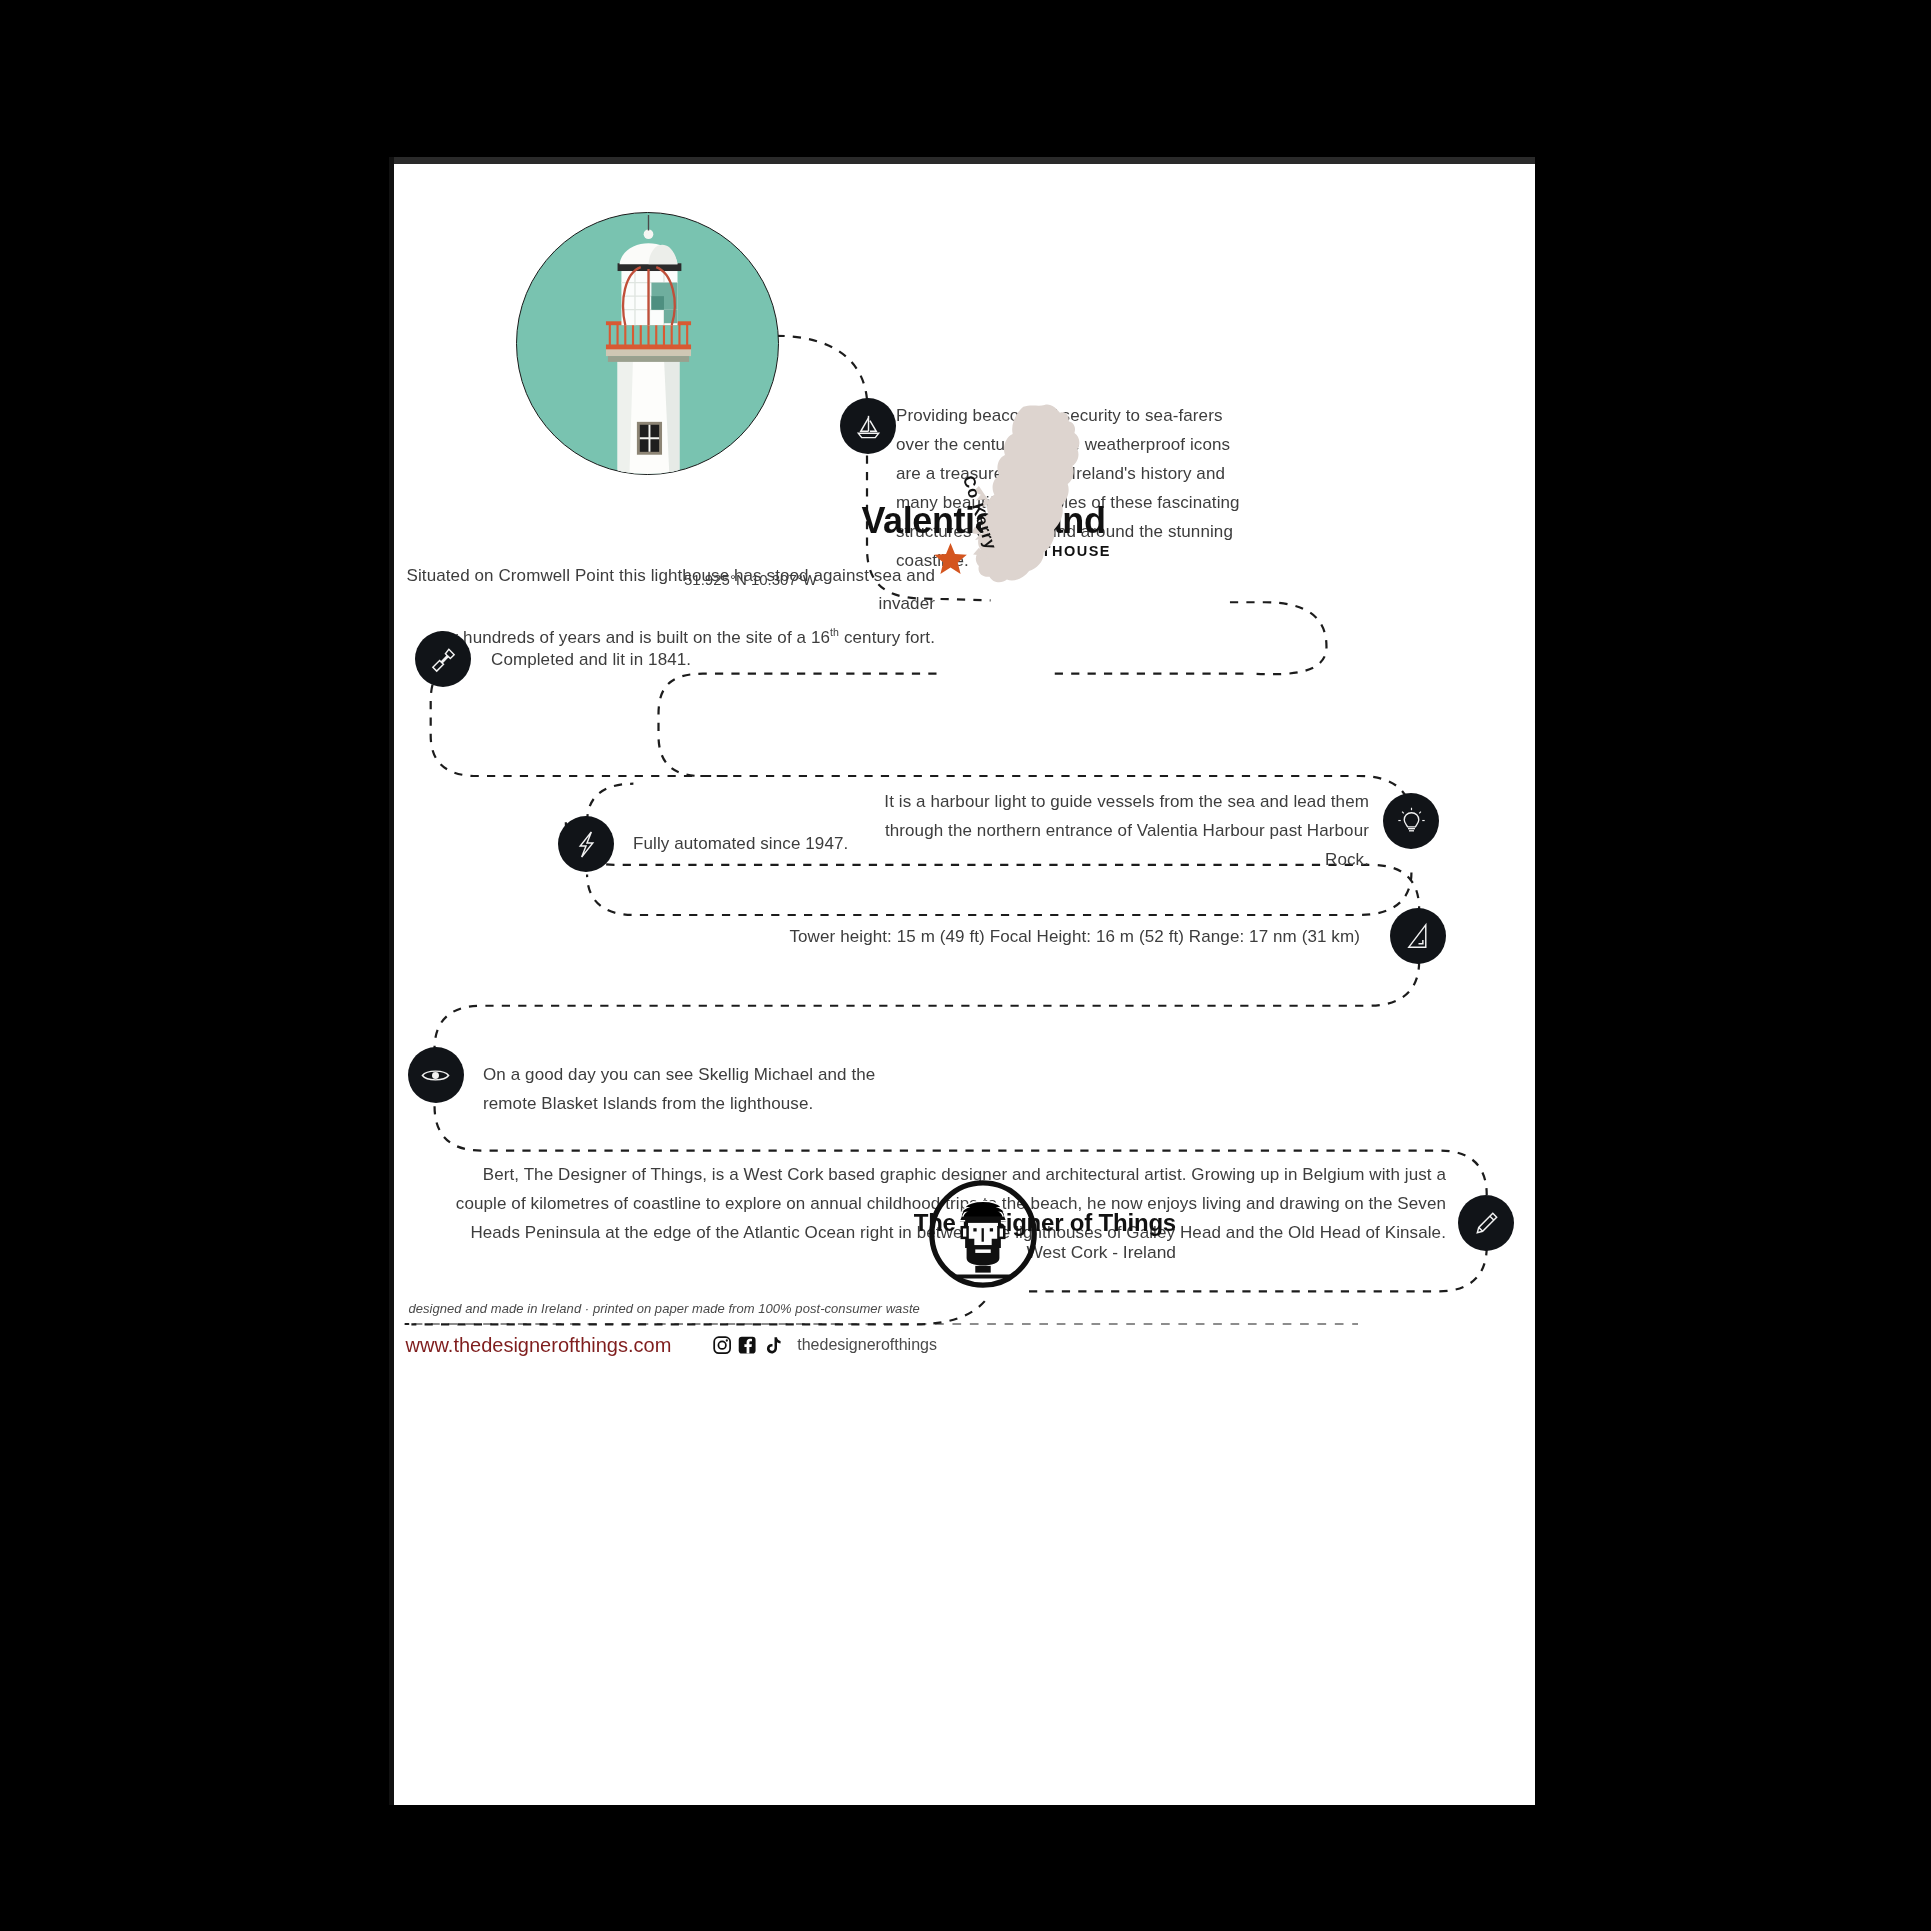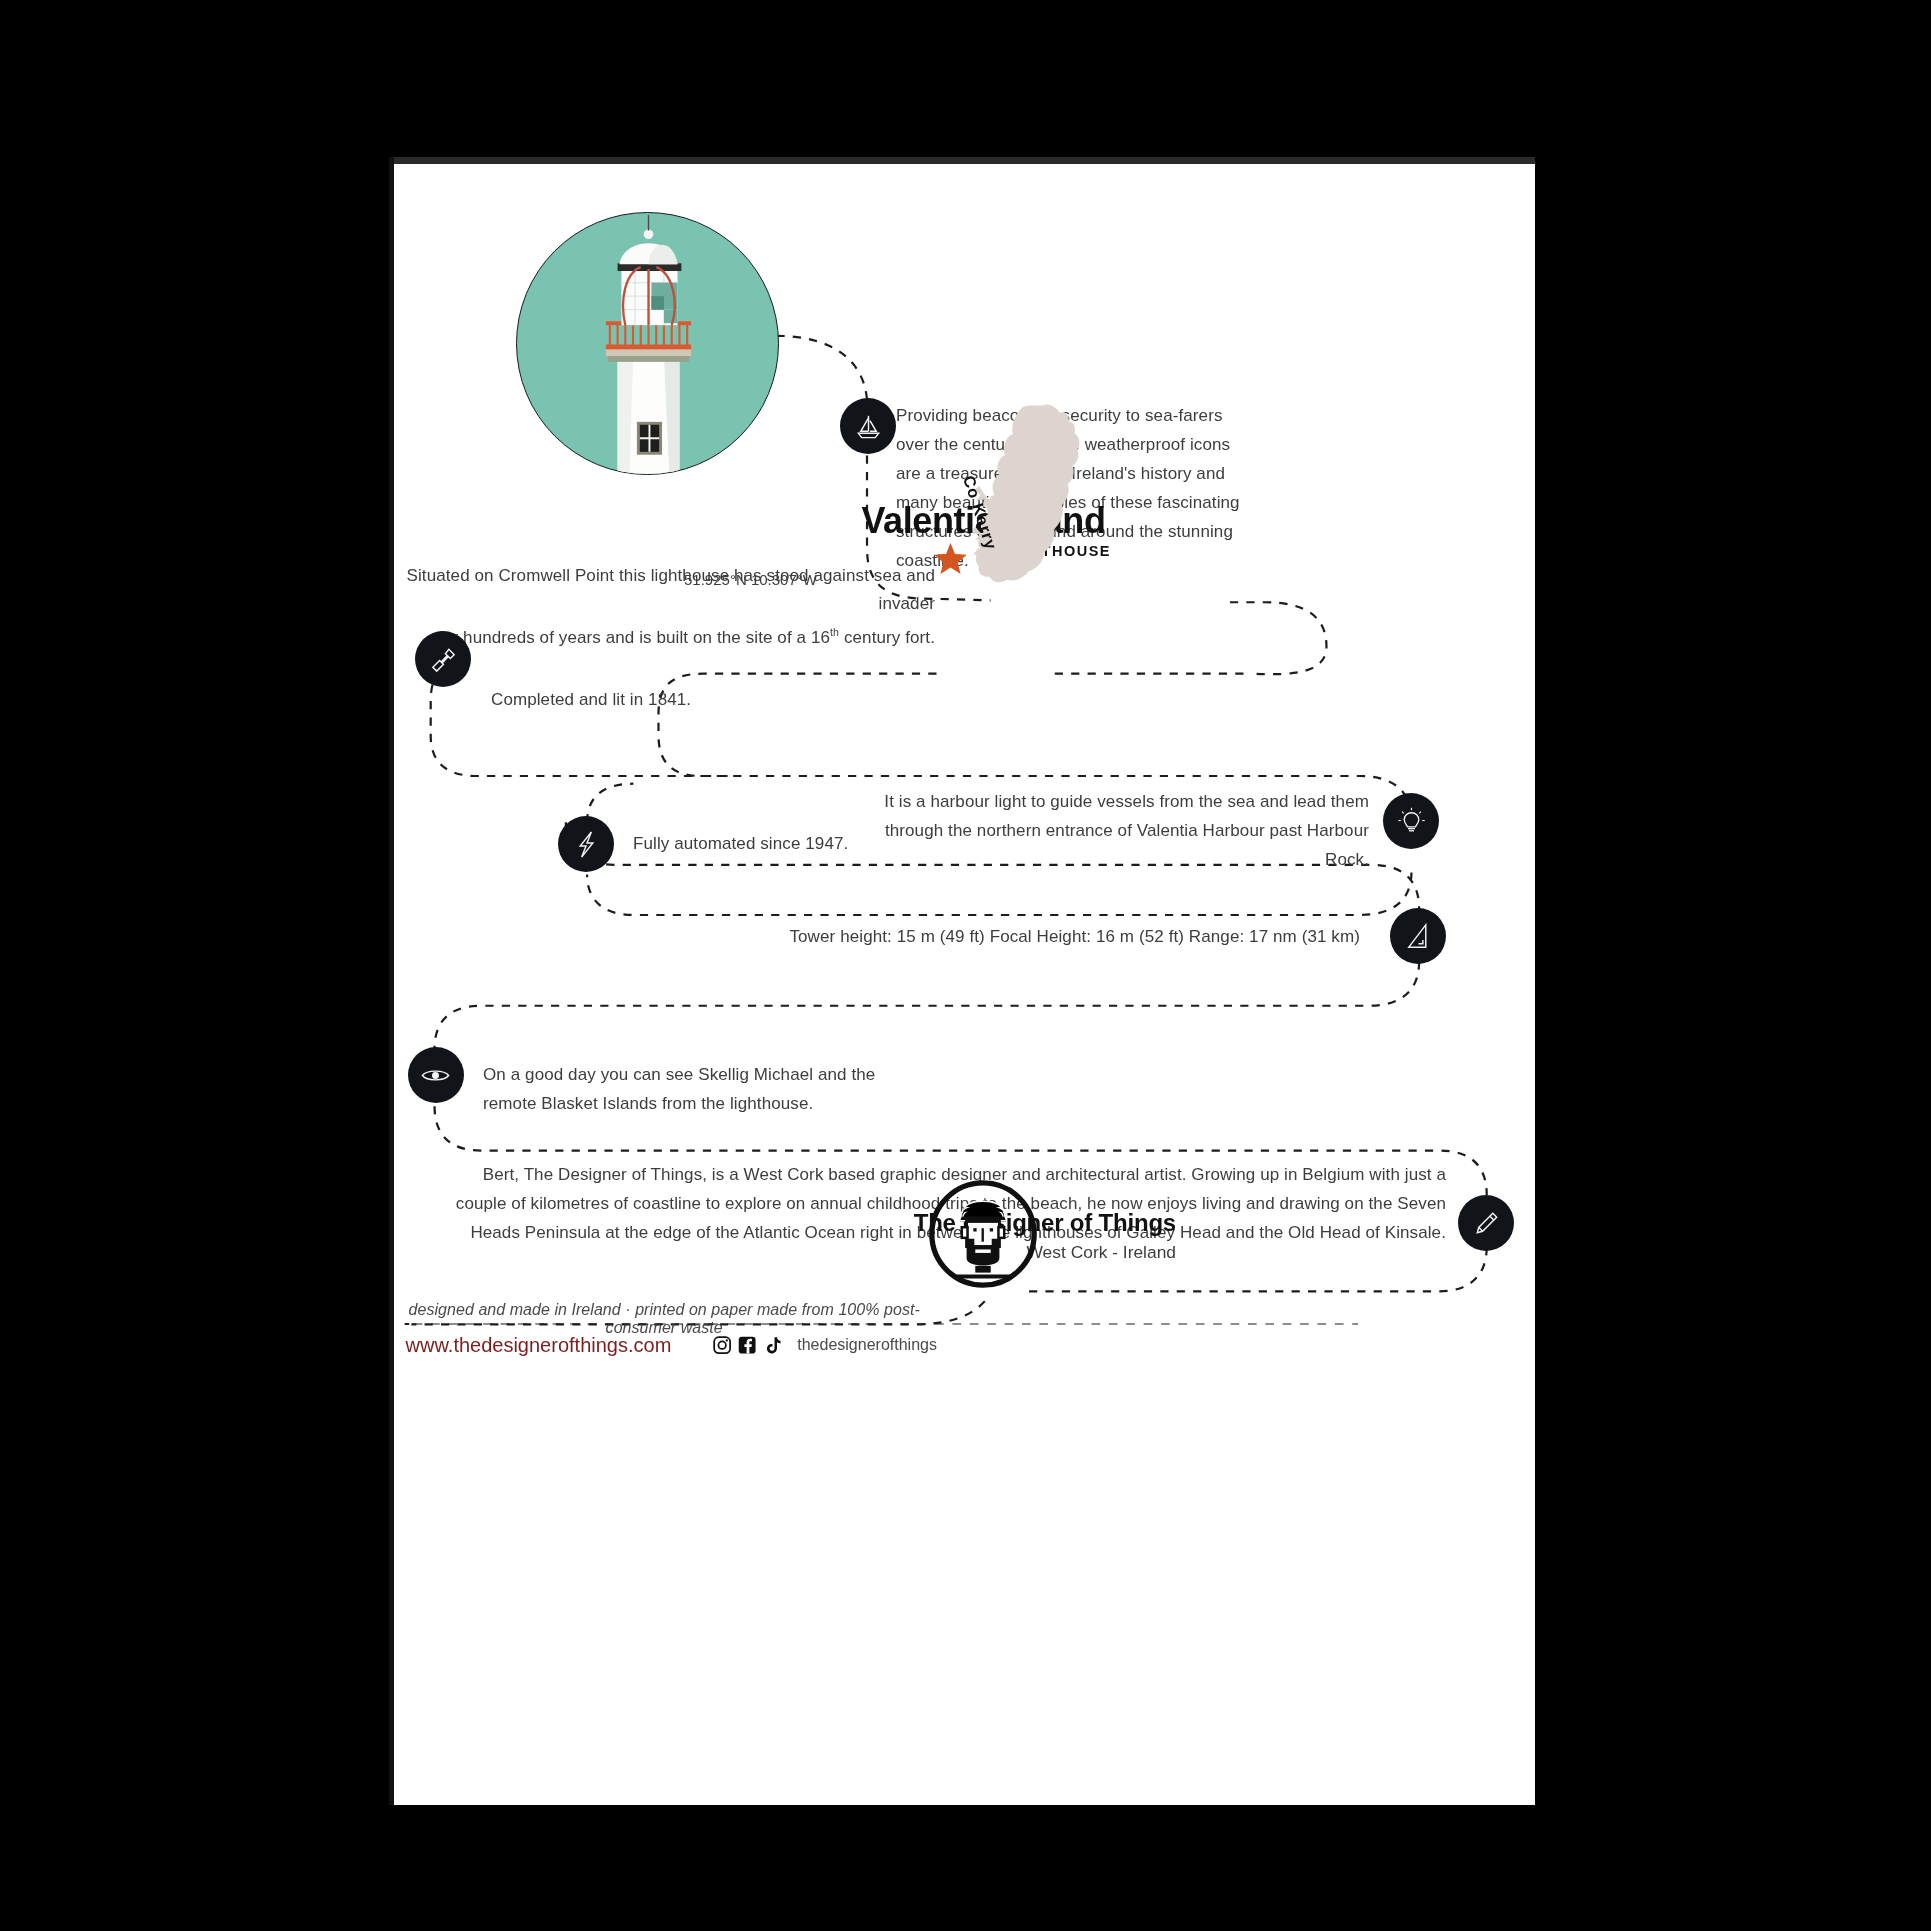--- a/index.html
+++ b/index.html
@@ -98,21 +98,21 @@
   
   #brand-block { position:absolute; left:270px; top:1045px; width:512px; text-align:right; }
   #brand-name { font-size:24px; font-weight:bold; color:#111; letter-spacing:-0.2px; }
   #brand-loc { font-size:17.4px; color:#3d3d3d; margin-top:4.8px; }
 
   #brand-logo { position:absolute; left:533px; top:1014px; width:112px; height:112px; }
 
   #eco-note {
     position:absolute; left:9.7px; top:1137px; width:521px;
     text-align:center;
-    font-size:16px; font-style:italic; color:#4a4a4a;
+    font-size:13px; font-style:italic; color:#4a4a4a;
     letter-spacing:0.05px;
   }
   #footer-line {
     position:absolute; left:9.7px; top:1159px; width:954px; height:1.9px;
   }
   #footer-row {
     position:absolute; left:11.6px; top:1170px; width:676px;
     display:flex; align-items:center;
   }
   #site-url { font-size:20px; color:#7f1d1d; }
@@ -318,21 +318,21 @@
     <path d="M18 1 L22.6 12.4 L34.8 13.2 L25.4 21.1 L28.4 33 L18 26.3 L7.6 33 L10.6 21.1 L1.2 13.2 L13.4 12.4 Z" fill="#d4551f"></path>
   </svg>
 
   <div id="coords">51.925°N 10.307°W</div>
 
   <div class="badge" style="left:21px; top:467px;">
     <svg width="31" height="31" viewBox="0 0 32 32" fill="none" stroke="#f2f2f2" stroke-width="1.5">
       <path d="M21.5 5.5 L27 11 L23 15 L21 13 L14.5 19.5 L16 21 L9 28 L5 24 L12 17 L13.5 18.5 L20 12 L18 10 Z"></path>
     </svg>
   </div>
-  <div class="para" style="left:97px; top:481px; width:406px;margin-top:40px;">Completed and lit in 1841.</div>
+  <div class="para" style="left:97px; top:481px; width:406px;">Completed and lit in 1841.</div>
 
   <div class="badge" style="left:989px; top:629px;">
     <svg width="31" height="31" viewBox="0 0 32 32" fill="none" stroke="#f2f2f2" stroke-width="1.4">
       <path d="M16 7 C 11.6 7, 8.5 10.2, 8.5 14.2 C 8.5 17.6, 11 19.4, 12 21.6 L 20 21.6 C 21 19.4, 23.5 17.6, 23.5 14.2 C 23.5 10.2, 20.4 7, 16 7 Z"></path>
       <path d="M12.4 23.4 L19.6 23.4"></path>
       <path d="M13.4 25.6 L18.6 25.6"></path>
       <g stroke-width="1.2">
         <line x1="16" y1="1.8" x2="16" y2="4.3"></line>
         <line x1="6.3" y1="5.8" x2="8" y2="7.6"></line>
         <line x1="25.7" y1="5.8" x2="24" y2="7.6"></line>

